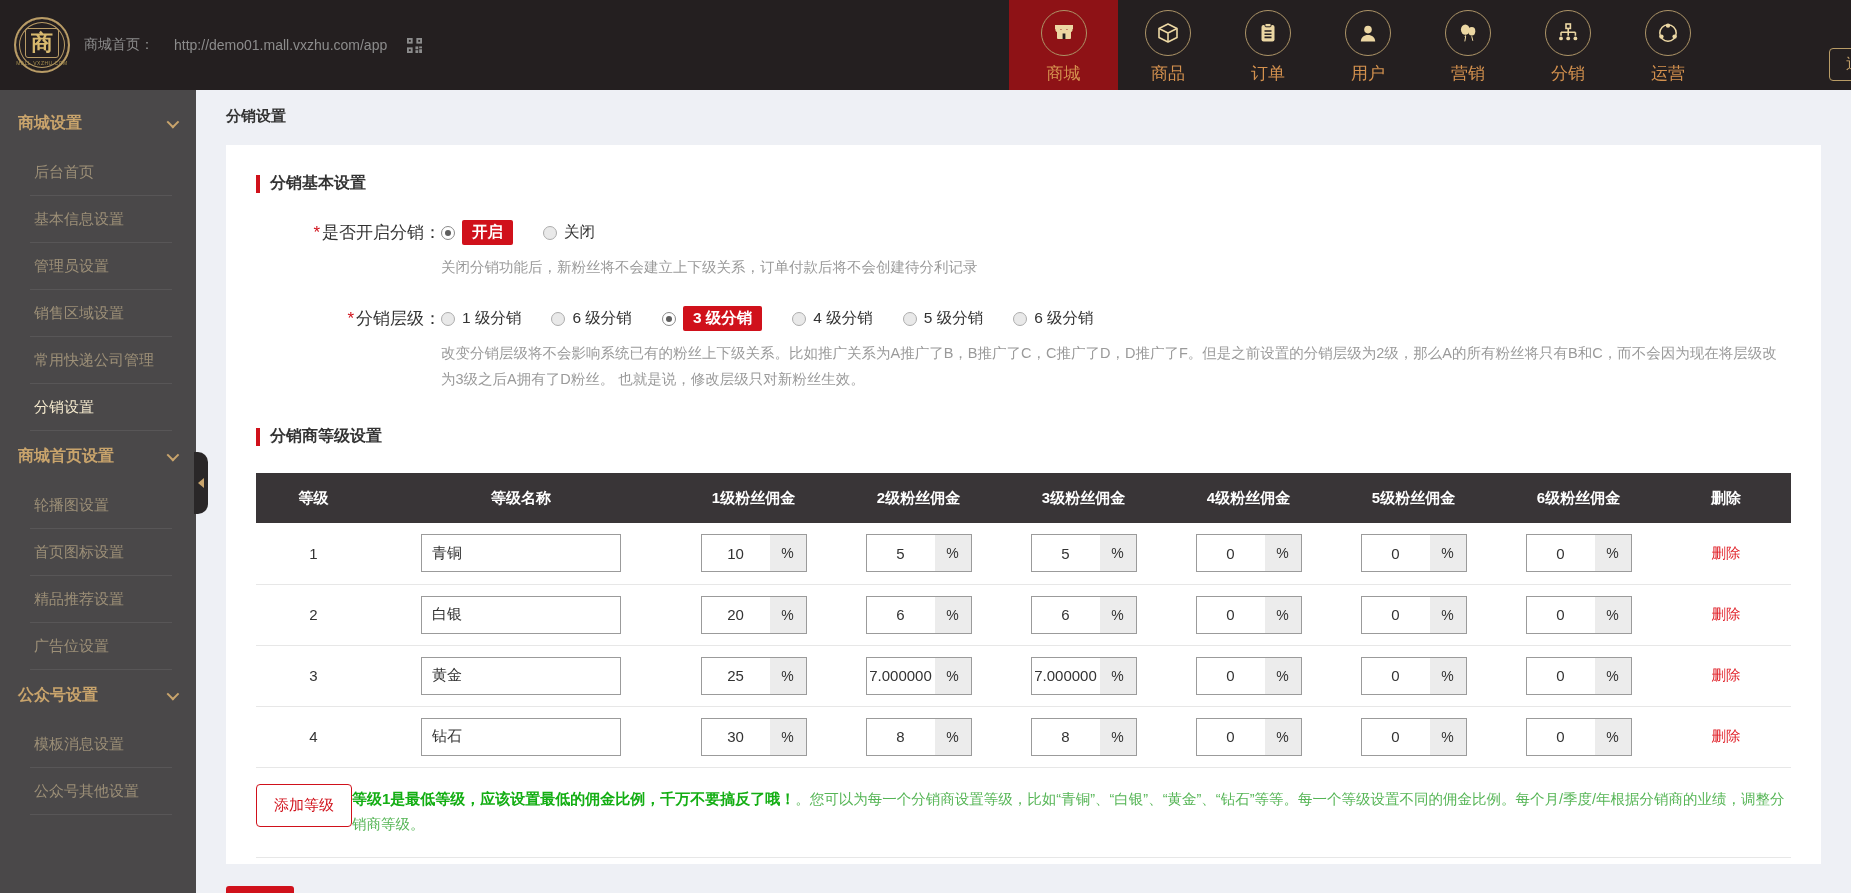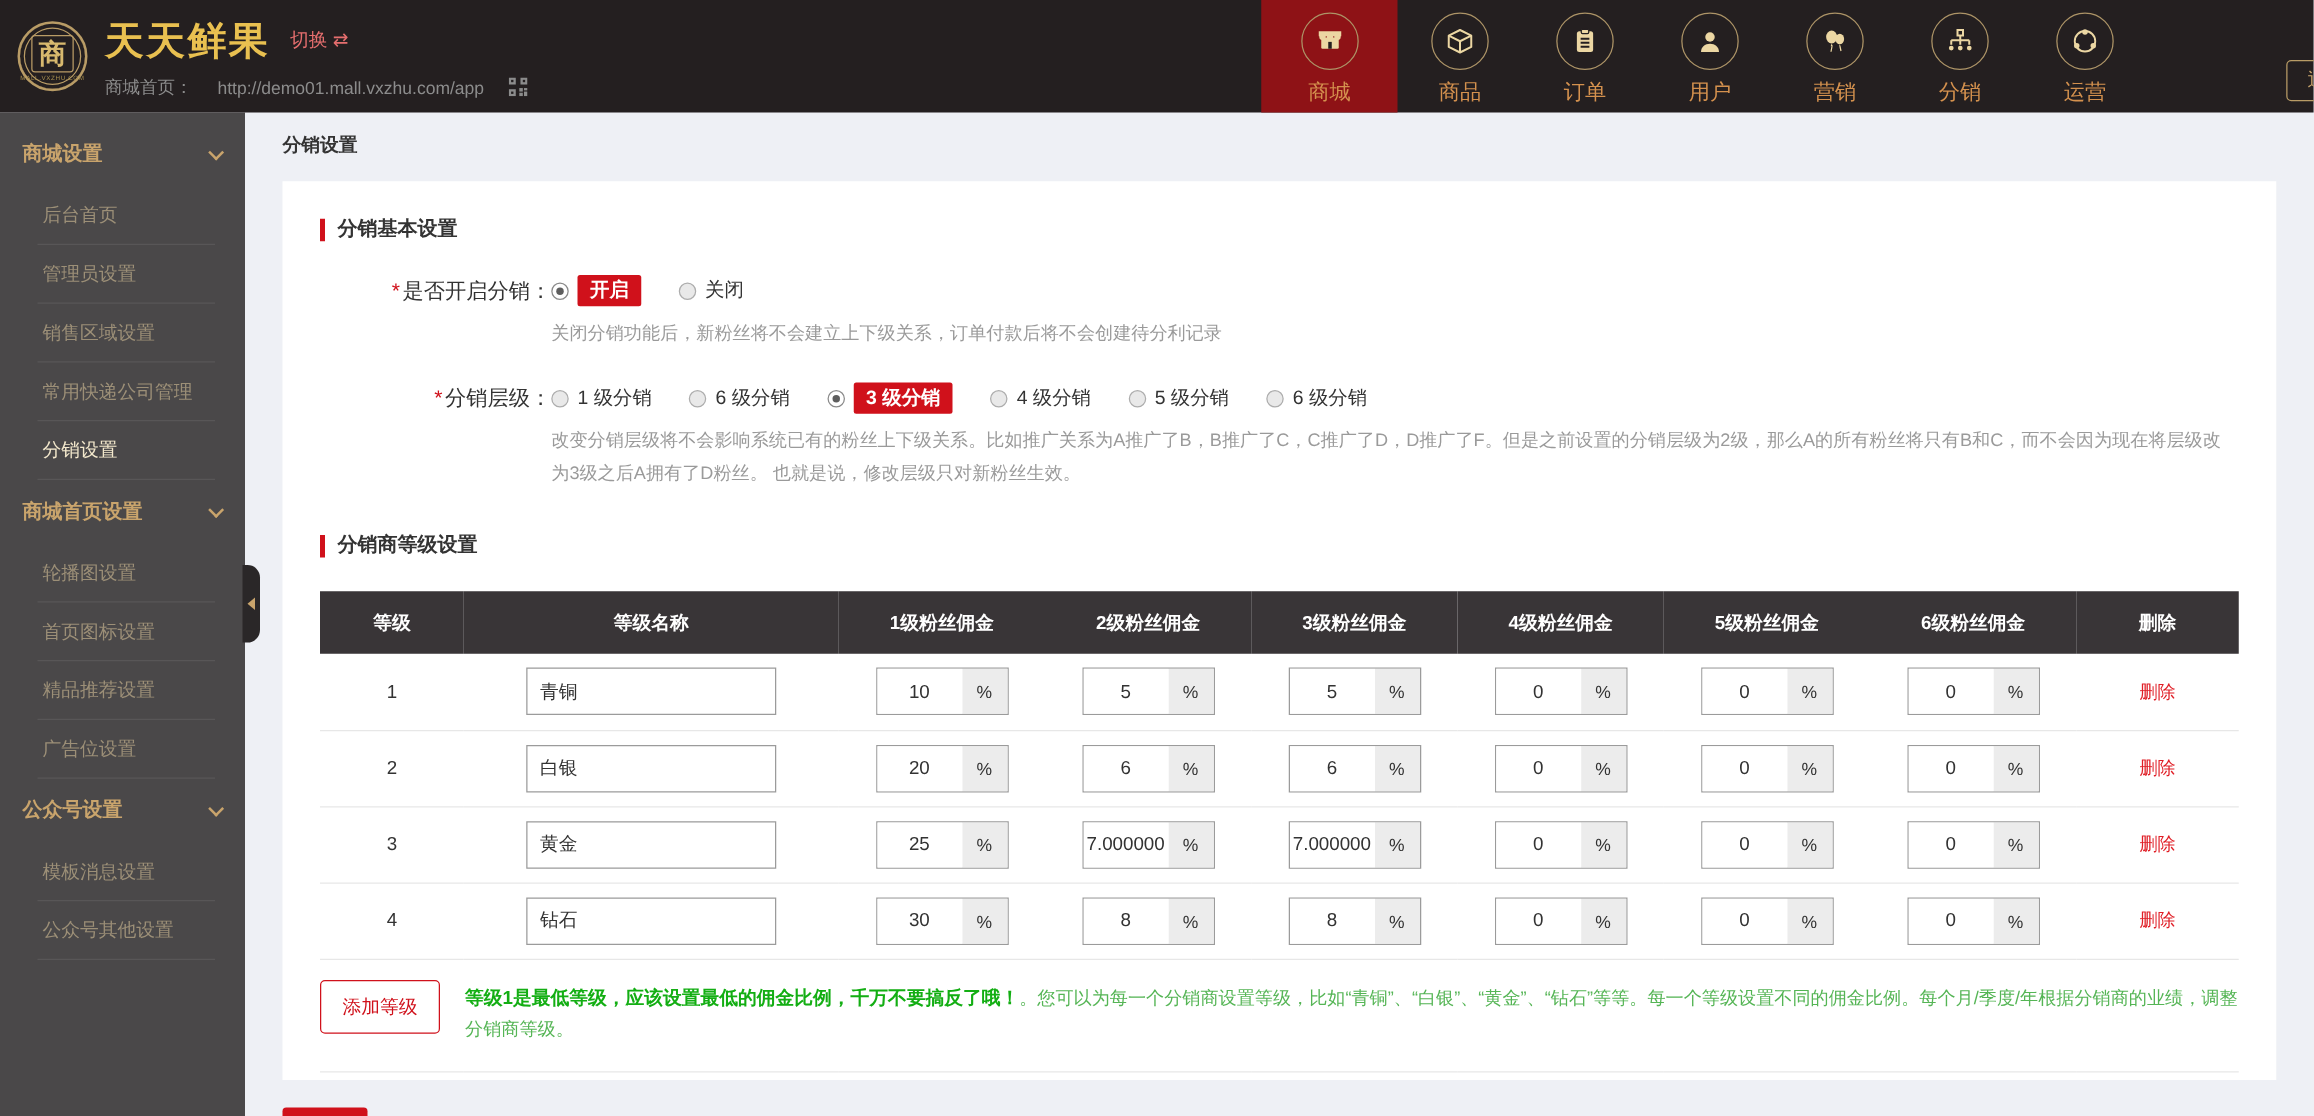--- a/index.html
+++ b/index.html
@@ -84,45 +84,41 @@
   .name-input { width:200px; height:38px; border:1px solid #9b9b9b; font-size:15px; padding:0 10px;
                 font-family:inherit; color:#333; background:#fff; }
   .input-group { display:inline-flex; border:1px solid #9b9b9b; height:38px; background:#fff; }
   .num-input { width:68px; border:none; outline:none; text-align:center; font-size:15px;
                font-family:inherit; color:#333; }
   .addon { width:36px; background:#ececec; display:flex; align-items:center; justify-content:center;
            font-size:14px; color:#333; }
   .del-link { color:#e01e26; font-size:14.5px; cursor:pointer; text-decoration:none; }
 
   .note-cell { padding:16px 0 20px; }
-  .note-row-inner { display:flex; gap:20px; align-items:flex-start; }
+  .note-row-inner { display:flex; align-items:flex-start; }
   .add-btn { flex:none; background:#fff; border:1px solid #d0111b; color:#d0111b; font-size:15px;
              padding:11px 17px; border-radius:4px; cursor:pointer; font-family:inherit; }
   .note-text { text-align:left; font-size:14.5px; line-height:1.75; color:#55b555; padding-top:2px; }
   .note-text b { color:#13ae13; font-size:15px; }
 
   .save-btn { margin:22px 0 0 30px; background:#d0111b; color:#fff; border:none; font-size:15px;
               padding:10px 19px; border-radius:3px; cursor:pointer; font-family:inherit; }
 </style>
 </head>
 <body>
 
 <div class="app">
 
   <div class="header">
     <div class="brand">
       <div class="logo">
         <span class="logo-char">商</span>
         <span class="ring-text">MALL.VXZHU.COM</span>
       </div>
       <div class="brand-text">
-        <div class="title-row">
-          <span class="brand-title">天天鲜果</span>
-          <span class="switch-link">切换 ⇄</span>
-        </div>
         <div class="url-row">
           <span>商城首页：</span>
           <span>http://demo01.mall.vxzhu.com/app</span>
           <span class="qr-icon">
             <svg width="15" height="15" viewBox="0 0 16 16">
                 <g fill="#8c8c8c">
                   <rect x="0" y="0" width="6" height="6"></rect>
                   <rect x="10" y="0" width="6" height="6"></rect>
                   <rect x="0" y="10" width="6" height="6"></rect>
                   <rect x="2" y="2" width="2" height="2" fill="#241f20"></rect>
@@ -236,20 +232,21 @@
     <button class="logout-btn">退出</button>
   </div>
 
   <div class="content-row">
     <div class="sidebar">
         <div class="side-group">
           <span>商城设置</span>
           <span class="chev"></span>
         </div>
         <div class="side-item">后台首页</div>
+        <div class="side-item">基本信息设置</div>
         <div class="side-item">管理员设置</div>
         <div class="side-item">销售区域设置</div>
         <div class="side-item">常用快递公司管理</div>
         <div class="side-item active">分销设置</div>
         <div class="side-group">
           <span>商城首页设置</span>
           <span class="chev"></span>
         </div>
         <div class="side-item">轮播图设置</div>
         <div class="side-item">首页图标设置</div>

